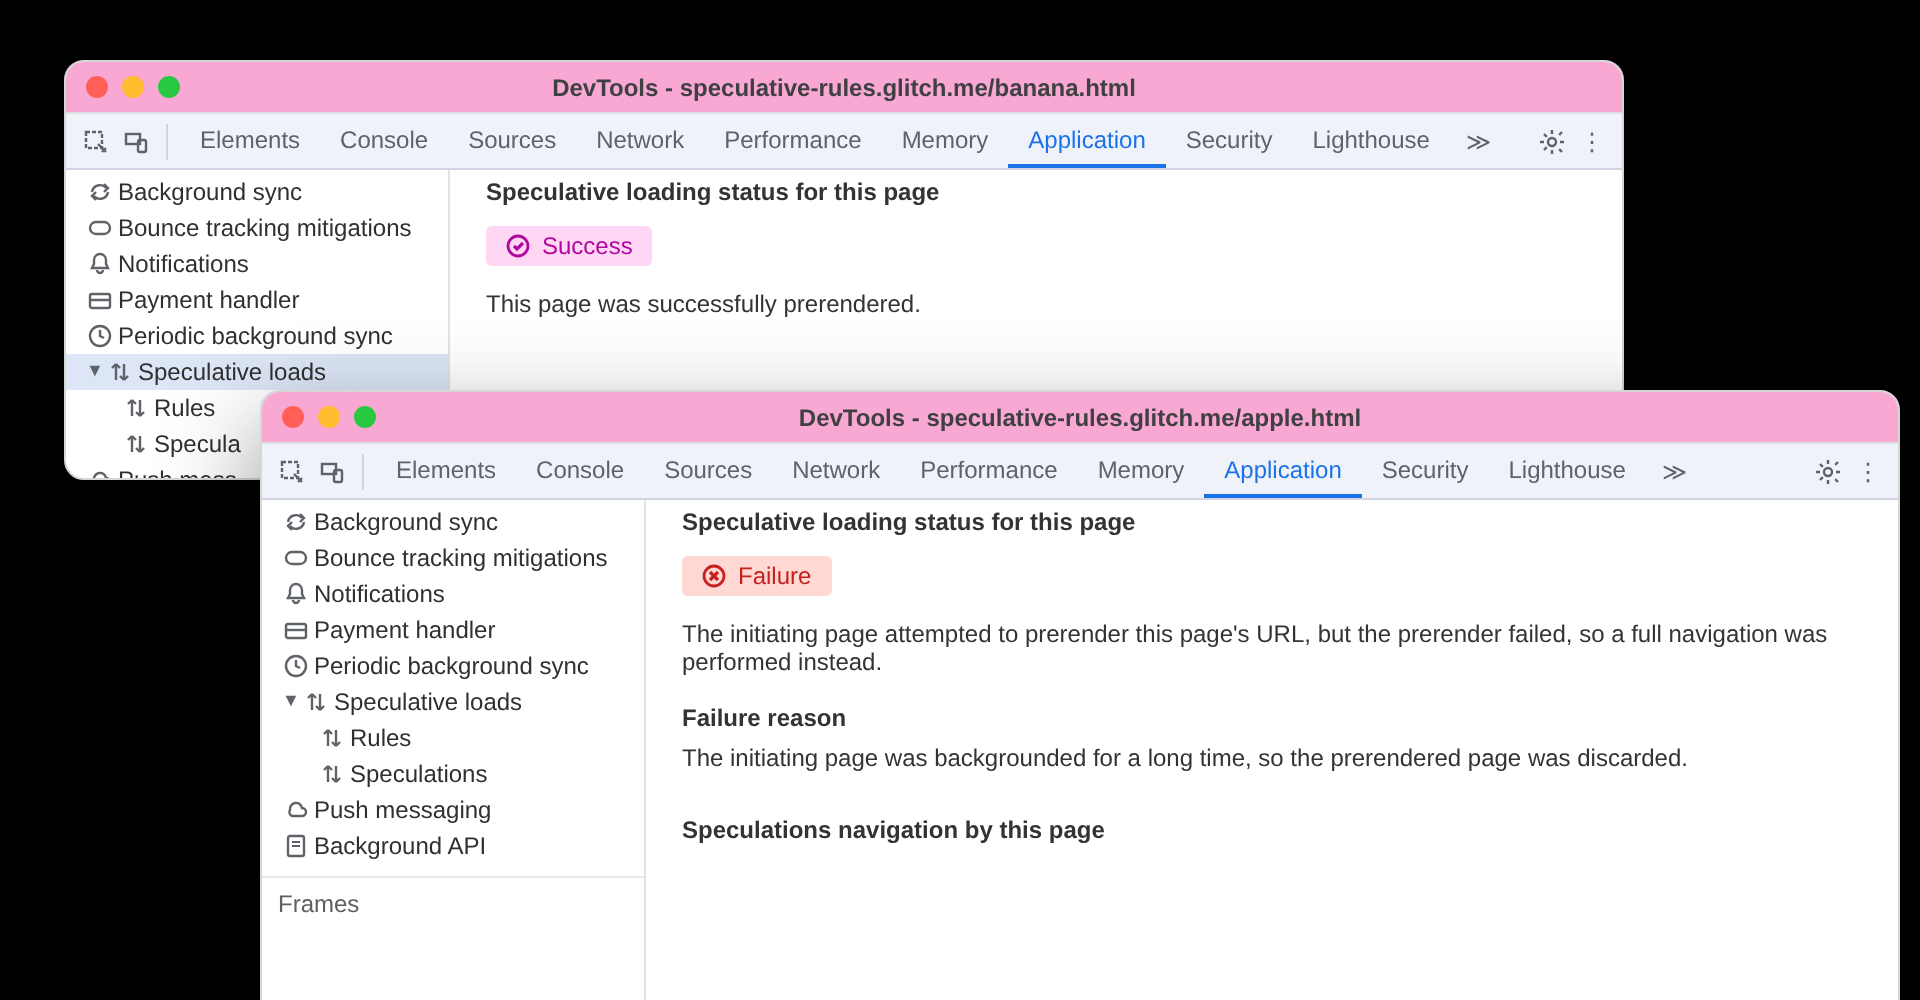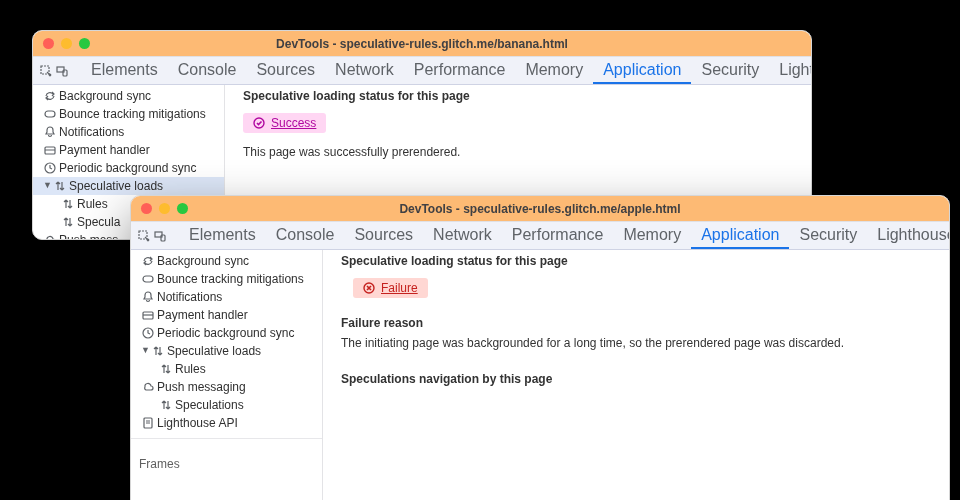--- a/index.html
+++ b/index.html
@@ -18,21 +18,21 @@
     border-radius: 10px;
     box-shadow: 0 20px 50px rgba(0,0,0,.45);
     overflow: hidden;
     border: 1px solid #d6d6d6;
   }
   .win-a { left: 32px; top: 30px; width: 780px; height: 210px; }
   .win-b { left: 130px; top: 195px; width: 820px; height: 335px; }
 
   .titlebar {
     height: 26px;
-    background: #fdba74;
+    background: #f9a8d4;
     display: flex;
     align-items: center;
     padding: 0 10px;
     border-bottom: 1px solid #e0e0e4;
     position: relative;
   }
   .traffic { display: flex; gap: 7px; }
   .dot { width: 11px; height: 11px; border-radius: 50%; }
   .dot.red { background: #ff5f57; }
   .dot.yellow { background: #febc2e; }
@@ -56,21 +56,21 @@
   .tb-icon {
     width: 18px; height: 18px;
     display: flex; align-items: center; justify-content: center;
     color: #5f6368;
   }
   .tb-sep { width: 1px; height: 18px; background: #cfd3e4; margin: 0 4px; }
   .tabs { display: flex; gap: 0; align-items: stretch; height: 100%; }
   .tab {
     padding: 0 10px;
     display: flex; align-items: center;
-    color: #5f6368; font-size: 16px;
+    color: #5f6368; font-size: 12px;
     cursor: pointer;
     border-bottom: 2px solid transparent;
   }
   .tab.active { color: #1a73e8; border-bottom-color: #1a73e8; }
   .tb-spacer { flex: 1; }
   .more-chevrons { color: #5f6368; padding: 0 6px; font-size: 12px; }
 
   .body { display: flex; height: calc(100% - 54px); }
   .sidebar {
     width: 192px;
@@ -92,41 +92,40 @@
   .sb-item .tri {
     width: 8px; display: inline-block; color: #5f6368; font-size: 9px;
     transform: translateY(-1px);
   }
   .sb-icon {
     width: 14px; height: 14px; flex-shrink: 0;
     display: inline-flex; align-items: center; justify-content: center;
     color: #5f6368;
   }
   .sb-heading {
-    padding: 18px 8px 2px; color: #606060; font-size: 12px;
+    padding: 6px 8px 2px; color: #606060; font-size: 12px;
     border-top: 1px solid #e7e7ea; margin-top: 6px;
   }
 
   .content {
     flex: 1;
     padding: 4px 18px;
     font-size: 12px;
     color: #333;
     overflow: hidden;
   }
   .section-title { font-weight: 700; margin-bottom: 10px; }
   .pill {
     display: inline-flex; align-items: center; gap: 6px;
     padding: 3px 10px; border-radius: 3px;
     font-size: 12px;
     margin-bottom: 12px;
-    text-decoration: underline;
   }
   .pill.success { background: #ffd6f3; color: #b008a0; }
-  .pill.failure { background: #ffd7d3; color: #c5221f; margin-left: 12px; }
+  .pill.failure { background: #ffd7d3; color: #c5221f; }
   .pill .pill-icon { width: 12px; height: 12px; }
   .para { margin-bottom: 14px; color: #333; }
   .subhead { font-weight: 700; margin-top: 6px; margin-bottom: 6px; }
 
   svg { display: block; }
 </style>
 </head>
 <body>
 
 <svg width="0" height="0" style="position:absolute">
@@ -412,54 +411,55 @@
           <span>Speculative loads</span>
         </div>
       <div class="sb-item indent-1">
           <span class="sb-icon">
             <svg width="14" height="14">
               <use href="#i-updown"></use>
             </svg>
           </span>
           <span>Rules</span>
         </div>
+      <div class="sb-item indent-1">
+          <span class="sb-icon">
+            <svg width="14" height="14">
+              <use href="#i-updown"></use>
+            </svg>
+          </span>
+          <span>Speculations</span>
+        </div>
       <div class="sb-item">
           <span class="sb-icon">
             <svg width="14" height="14">
               <use href="#i-cloud"></use>
             </svg>
           </span>
           <span>Push messaging</span>
         </div>
-      <div class="sb-item indent-1">
-          <span class="sb-icon">
-            <svg width="14" height="14">
-              <use href="#i-updown"></use>
-            </svg>
-          </span>
-          <span>Speculations</span>
-        </div>
       <div class="sb-item">
           <span class="sb-icon">
             <svg width="14" height="14">
               <use href="#i-report"></use>
             </svg>
           </span>
-          <span>Lighthouse API</span>
+          <span>Background API</span>
         </div>
       <div class="sb-heading">Frames</div>
     </div>
     <div class="content">
       <div class="section-title">Speculative loading status for this page</div>
       <div class="pill failure">
         <span class="pill-icon">
             <svg width="12" height="12">
               <use href="#i-cross"></use>
             </svg>
           </span>
         <span>Failure</span>
       </div>
+      <div class="para">The initiating page attempted to prerender this page's URL, but the prerender failed, so a full navigation was performed instead.</div>
       <div class="subhead">Failure reason</div>
       <div class="para">The initiating page was backgrounded for a long time, so the prerendered page was discarded.</div>
       <div class="subhead" style="margin-top:22px">Speculations navigation by this page</div>
     </div>
   </div>
 </div>
 
 </body></html>

